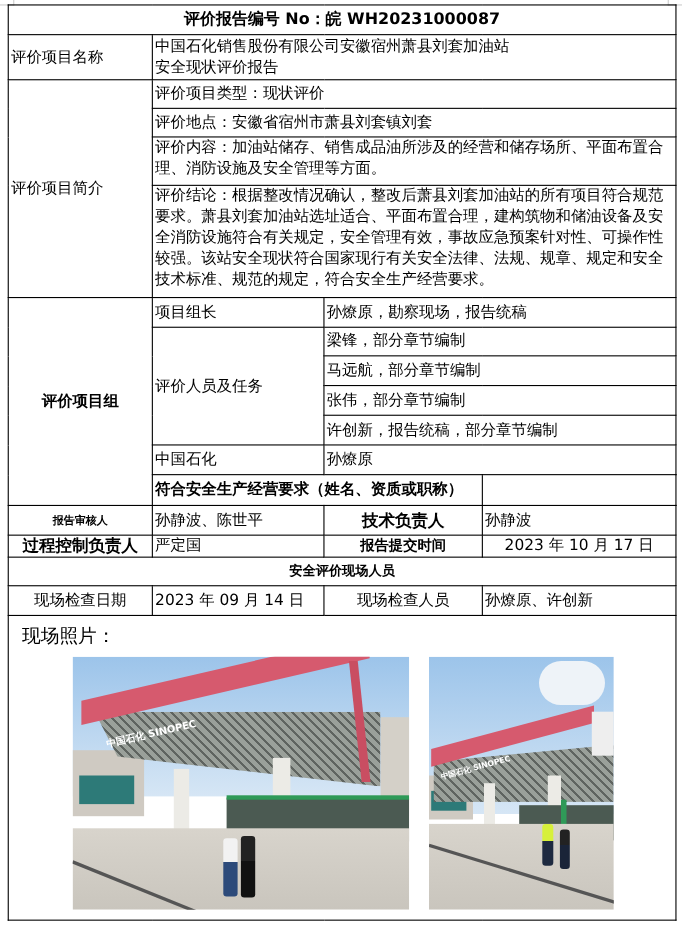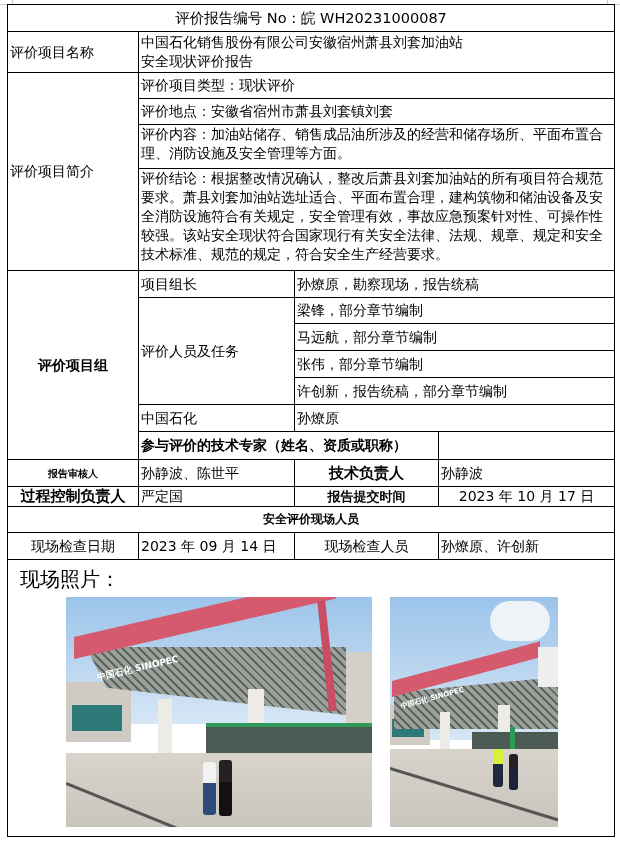--- a/index.html
+++ b/index.html
@@ -4,24 +4,24 @@
 <style>
   html, body { margin:0; padding:0; background:#fff; }
   body { width:620px; height:847px; position:relative; overflow:hidden;
          font-family:"DejaVu Sans", "Liberation Sans", sans-serif; color:#000; }
   .corner-l { position:absolute; left:0; top:0; width:12px; height:4px; border-right:1px solid #ccc; border-bottom:1px solid #ccc; }
   .corner-r { position:absolute; right:0; top:0; width:12px; height:4px; border-left:1px solid #ccc; border-bottom:1px solid #ccc; }
   table { position:absolute; left:7px; top:4px; width:607px; border-collapse:collapse; table-layout:fixed; }
   td { border:1px solid #000; padding:0 2px; font-size:14px; line-height:19px; vertical-align:middle; overflow:hidden; }
   .b { font-weight:bold; }
   .c { text-align:center; }
-  .title { font-size:14.5px; font-weight:normal; text-align:center; height:26px; }
+  .title { font-size:14.5px; font-weight:bold; text-align:center; height:26px; }
   .tl { vertical-align:top; }
   .photos-cell { height:276px; vertical-align:top; padding:0; position:relative; }
-  .photo-label { position:absolute; left:12px; top:10px; font-size:20px; }
+  .photo-label { position:absolute; left:12px; top:10px; font-size:17px; }
   .photo { position:absolute; overflow:hidden; }
   .photo1 { left:58px; top:37px; width:306px; height:230px; }
   .photo2 { left:382px; top:37px; width:168px; height:230px; }
   .sky { position:absolute; left:0; top:0; width:100%; height:55%; background:linear-gradient(#9cc4ea,#d6e6f5); }
   .ground { position:absolute; left:0; bottom:0; width:100%; height:32%; background:linear-gradient(#d8d4cc,#c9c5bd); }
   .bldg { position:absolute; background:#cfcac2; }
   .canopy { position:absolute; background:#d65a6e; transform-origin:left bottom; }
   .canopy-under { position:absolute; background:repeating-linear-gradient(45deg,#5f6460 0 2px,#9aa09a 2px 6px); }
   .pillar { position:absolute; background:#ecebe6; }
   .store { position:absolute; background:#4b5a52; }
@@ -84,21 +84,21 @@
   </tr>
   <tr style="height:27px">
     <td colspan="2">许创新，报告统稿，部分章节编制</td>
   </tr>
   <tr style="height:27px">
     <td>中国石化</td>
     <td colspan="2">孙燎原</td>
   </tr>
 
   <tr style="height:28px">
-    <td colspan="2" class="b">参与评价的技术专家（姓名、资质或职称）</td>
+    <td colspan="2" class="b">符合安全生产经营要求（姓名、资质或职称）</td>
     <td colspan="2"></td>
   </tr>
   <tr style="height:27px">
     <td class="b c" style="font-size:10px">报告审核人</td>
     <td>孙静波、陈世平</td>
     <td class="b c" style="font-size:15px">技术负责人</td>
     <td>孙静波</td>
   </tr>
   <tr style="height:18px">
     <td class="b c" style="font-size:15px">过程控制负责人</td>

